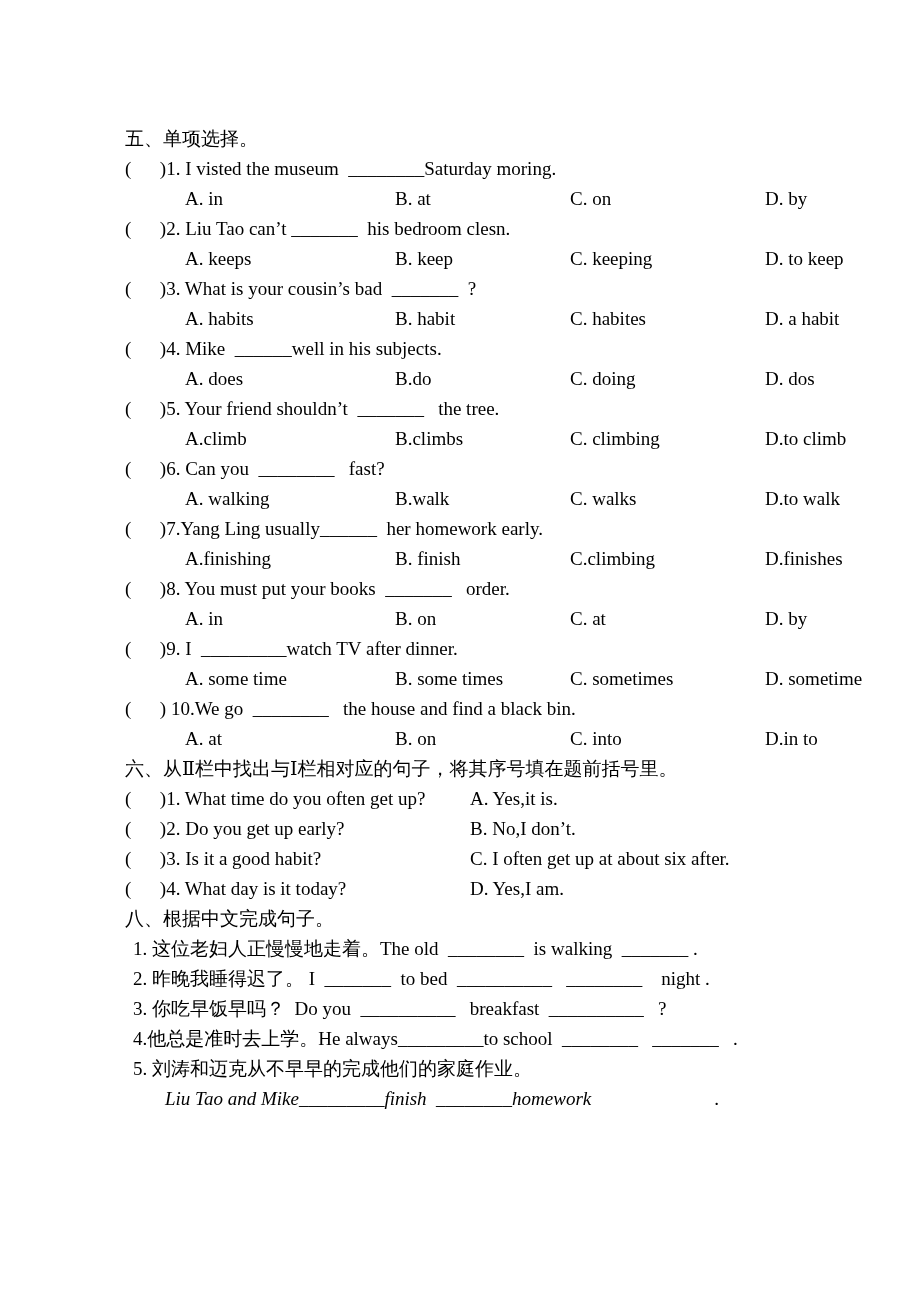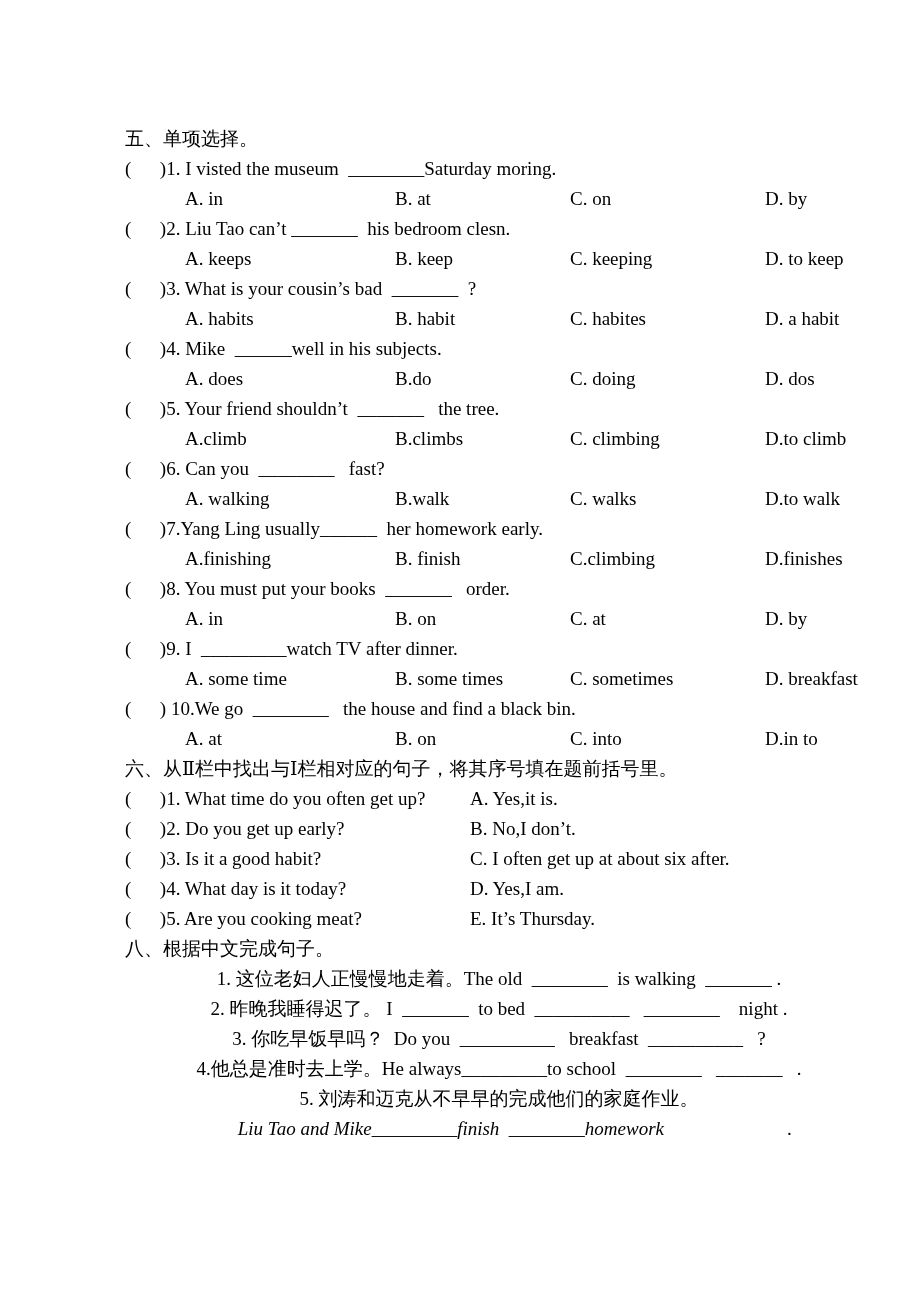--- a/index.html
+++ b/index.html
@@ -28,21 +28,21 @@
     white-space: pre-wrap;
     gap: 20px;
   }
   .match-row {
     display: grid;
     grid-template-columns: 345px auto;
     line-height: 30px;
     min-height: 30px;
     white-space: pre-wrap;
   }
-  .s8line { padding-left: 8px; text-align: center; }
+  .s8line { padding-left: 8px; }
   .s8line.indent { padding-left: 40px; font-style: italic; }
 </style>
 </head>
 <body>
 
 <div class="page">
 
   <div class="line">五、单项选择。</div>
 
   <div class="line">(      )1. I visted the museum  ________Saturday moring.</div>
@@ -107,21 +107,21 @@
     <span>B. on</span>
     <span>C. at</span>
     <span>D. by</span>
   </div>
 
   <div class="line">(      )9. I  _________watch TV after dinner.</div>
   <div class="opts">
     <span>A. some time</span>
     <span>B. some times</span>
     <span>C. sometimes</span>
-    <span>D. breakfast</span>
+    <span>D. sometime</span>
   </div>
 
   <div class="line">(      ) 10.We go  ________   the house and find a black bin.</div>
   <div class="opts">
     <span>A. at</span>
     <span>B. on</span>
     <span>C. into</span>
     <span>D.in to</span>
   </div>
 
@@ -136,24 +136,20 @@
     <span>B. No,I don’t.</span>
   </div>
   <div class="match-row">
     <span>(      )3. Is it a good habit?</span>
     <span>C. I often get up at about six after.</span>
   </div>
   <div class="match-row">
     <span>(      )4. What day is it today?</span>
     <span>D. Yes,I am.</span>
   </div>
-  <div class="match-row">
-    <span>(      )5. Are you cooking meat?</span>
-    <span>E. It’s Thursday.</span>
-  </div>
 
   <div class="line">八、根据中文完成句子。</div>
 
   <div class="line s8line">1. 这位老妇人正慢慢地走着。The old  ________  is walking  _______ .</div>
   <div class="line s8line">2. 昨晚我睡得迟了。 I  _______  to bed  __________   ________    night .</div>
   <div class="line s8line">3. 你吃早饭早吗？  Do you  __________   breakfast  __________   ?</div>
   <div class="line s8line">4.他总是准时去上学。He always_________to school  ________   _______   .</div>
   <div class="line s8line">5. 刘涛和迈克从不早早的完成他们的家庭作业。</div>
   <div class="line s8line indent">Liu Tao and Mike_________finish  ________homework                          .</div>
 

